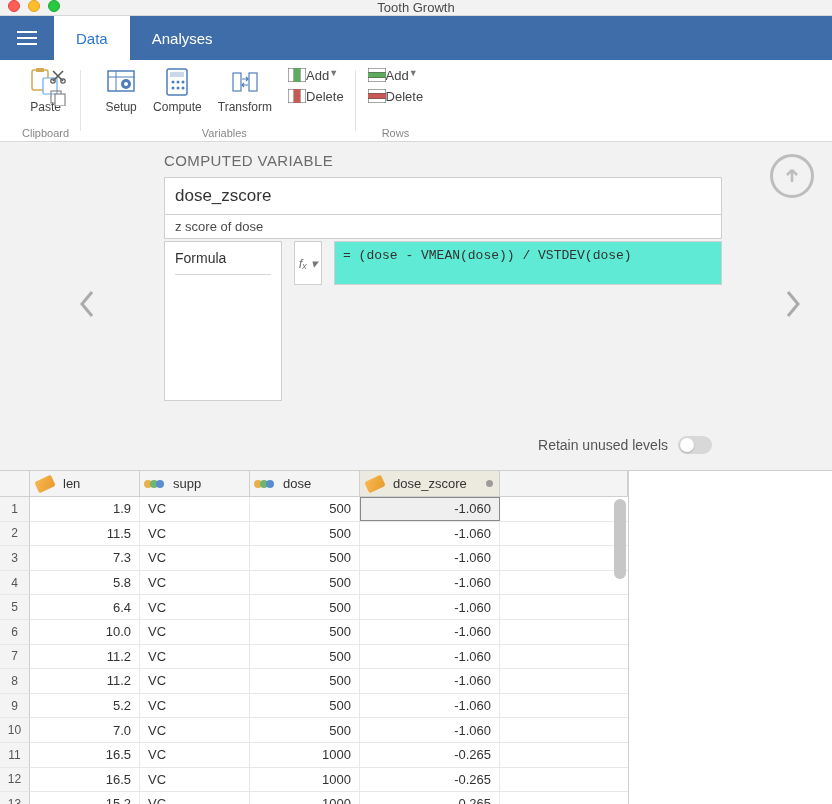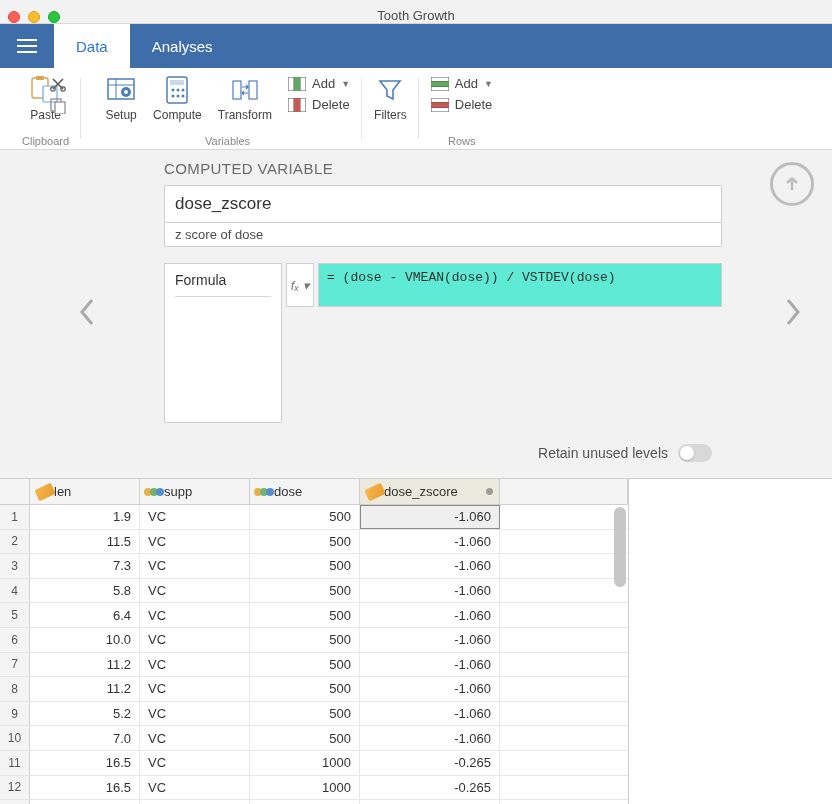--- a/index.html
+++ b/index.html
@@ -1,18 +1,18 @@
 <!DOCTYPE html>
 <html><head>
 <meta charset="utf-8">
 <style>
 * { margin: 0; padding: 0; box-sizing: border-box; font-family: -apple-system, BlinkMacSystemFont, "Segoe UI", Arial, sans-serif; }
 body { width: 832px; height: 804px; background: #fff; overflow: hidden; }
 
-.titlebar { height: 24px; background: #f2f2f2; border-bottom: 1px solid #d8d8d8; display: flex; align-items: flex-end; padding: 0 8px; position: relative; }
+.titlebar { height: 16px; background: #f2f2f2; border-bottom: 1px solid #d8d8d8; display: flex; align-items: flex-start; padding: 0 8px; position: relative; }
 .traffic { display: flex; gap: 8px; }
 .tl { width: 12px; height: 12px; border-radius: 50%; }
 .tl.red { background: #ff5f57; border: 0.5px solid #e24238; }
 .tl.yellow { background: #ffbd2e; border: 0.5px solid #e1a117; }
 .tl.green { background: #28c840; border: 0.5px solid #19ab2b; }
 .title { position: absolute; left: 0; right: 0; text-align: center; font-size: 13px; color: #4a4a4a; }
 
 .tabs { height: 44px; background: #3e6da9; display: flex; align-items: stretch; }
 .hamburger { width: 54px; display: flex; align-items: center; justify-content: center; color: #fff; border-right: 1px solid #3e6da9; }
 .hamburger svg { width: 20px; height: 14px; }
@@ -21,47 +21,47 @@
 
 .ribbon { height: 82px; background: #fff; border-bottom: 1px solid #d9d9d9; display: flex; align-items: flex-start; padding: 4px 10px 0; }
 .rgroup { display: flex; flex-direction: column; align-items: center; padding: 0 12px; height: 100%; position: relative; }
 .rgroup.sep::after { content: ''; position: absolute; right: 0; top: 6px; bottom: 10px; width: 1px; background: #e4e4e4; }
 .rgroup-items { display: flex; gap: 16px; flex: 1; align-items: flex-start; }
 .rgroup-label { font-size: 11px; color: #888; margin-top: auto; padding-bottom: 2px; }
 .rbtn { display: flex; flex-direction: column; align-items: center; gap: 2px; cursor: pointer; padding-top: 2px; }
 .rbtn-icon { width: 32px; height: 32px; display: flex; align-items: center; justify-content: center; }
 .rbtn-label { font-size: 12px; color: #444; }
 .rvert { display: flex; flex-direction: column; gap: 6px; padding-top: 4px; }
-.rmini { display: flex; align-items: center; gap: 6px; font-size: 13px; color: #444; cursor: pointer; }
+.rmini { display: flex; font-size: 13px; color: #444; cursor: pointer; }
 .rmini-icon { width: 18px; height: 14px; }
 
 .editor { position: relative; background: #f2f2f2; height: 328px; padding: 10px 110px 0 164px; }
 .ed-title { font-size: 15px; color: #6b6b6b; letter-spacing: 0.4px; margin-bottom: 8px; }
 .ed-name { background: #fff; border: 1px solid #d0d0d0; padding: 8px 10px; font-size: 17px; color: #333; }
 .ed-desc { background: #fff; border: 1px solid #d0d0d0; border-top: none; padding: 4px 10px; font-size: 13px; color: #4c4c4c; }
-.ed-row { display: flex; gap: 4px; margin-top: 16px; align-items: flex-start; }
+.ed-row { display: flex; gap: 12px; margin-top: 2px; align-items: flex-start; }
 .ed-formula-box { width: 118px; height: 160px; border: 1px solid #d0d0d0; background: #fff; padding: 8px 10px; font-size: 14px; color: #333; }
 .ed-formula-box .lbl { border-bottom: 1px solid #d8d8d8; padding-bottom: 8px; }
 .ed-fx { width: 28px; height: 44px; border: 1px solid #d0d0d0; background: #fff; display: flex; align-items: center; justify-content: center; font-size: 13px; font-style: italic; color: #777; }
 .ed-expr { flex: 1; height: 44px; border: 1px solid #d0d0d0; background: #5eead4; padding: 6px 8px; font-family: "Courier New", monospace; font-size: 13px; color: #333; }
 .ed-arrow { position: absolute; top: 50%; transform: translateY(-50%); color: #aaa; cursor: pointer; }
 .ed-arrow.left { left: 78px; }
 .ed-arrow.right { right: 30px; }
 .ed-up { position: absolute; top: 12px; right: 18px; width: 44px; height: 44px; border: 3px solid #bdbdbd; border-radius: 50%; display: flex; align-items: center; justify-content: center; color: #bdbdbd; cursor: pointer; }
 .ed-retain { position: absolute; bottom: 16px; right: 120px; display: flex; align-items: center; gap: 10px; font-size: 14px; color: #555; }
 .toggle { width: 34px; height: 18px; background: #d8d8d8; border-radius: 10px; position: relative; }
 .toggle::after { content: ''; position: absolute; width: 14px; height: 14px; background: #fff; border-radius: 50%; top: 2px; left: 2px; box-shadow: 0 1px 2px rgba(0,0,0,0.2); }
 
 .datasplit { display: flex; height: 334px; }
 .dataarea { width: 628px; border-top: 1px solid #cfcfcf; position: relative; display: flex; }
 .resultarea { flex: 1; border-left: 1px solid #cfcfcf; border-top: 1px solid #cfcfcf; background: #fff; }
 .rownums { width: 30px; }
 .datagrid { flex: 1; overflow: hidden; }
 .gridhead { display: flex; background: #f4f4f4; border-bottom: 1px solid #cfcfcf; height: 26px; }
-.colh { border-right: 1px solid #cfcfcf; display: flex; align-items: center; padding: 0 6px; font-size: 13px; color: #333; gap: 0; }
+.colh { border-right: 1px solid #cfcfcf; display: flex; align-items: center; padding: 0 6px; font-size: 13px; color: #333; gap: 9px; }
 .colh.active { background: #eceade; }
 .colh .dot { width: 7px; height: 7px; background: #9c9c9c; border-radius: 50%; margin-left: auto; }
 .rowh { height: 24.6px; border-bottom: 1px solid #e8e8e8; border-right: 1px solid #cfcfcf; display: flex; align-items: center; justify-content: center; font-size: 12px; color: #555; background: #f4f4f4; }
 .rowh.corner { height: 26px; border-bottom-color: #cfcfcf; }
 .gridbody { }
 .grow { display: flex; height: 24.6px; border-bottom: 1px solid #e8e8e8; }
 .gcell { border-right: 1px solid #e8e8e8; padding: 0 8px; display: flex; align-items: center; font-size: 13px; color: #333; }
 .gcell.num { justify-content: flex-end; }
 .gcell.sel { background: #efefef; border: 1px solid #888; }
 .scrollbar { position: absolute; right: 2px; top: 28px; width: 12px; height: 80px; background: #c7c7c7; border-radius: 6px; }
@@ -175,33 +175,20 @@
               <line x1="12" y1="0" x2="12" y2="14" stroke="#555"></line>
               <rect x="6" y="0" width="6" height="14" fill="#c85a54"></rect>
             </svg>
           <span>Delete</span>
         </div>
       </div>
     </div>
     <div class="rgroup-label">Variables</div>
   </div>
 
-  <div class="rgroup sep">
-    <div class="rgroup-items">
-      <div class="rbtn">
-        <div class="rbtn-icon">
-            <svg width="26" height="26">
-              <path d="M3 4h20l-7 9v9l-6-3v-6z" fill="none" stroke="#4f7fbb" stroke-width="1.6"></path>
-            </svg>
-          </div>
-        <div class="rbtn-label">Filters</div>
-      </div>
-    </div>
-    <div class="rgroup-label">&nbsp;</div>
-  </div>
 
   <div class="rgroup">
     <div class="rgroup-items">
       <div class="rvert">
         <div class="rmini">
           <svg class="rmini-icon" viewBox="0 0 18 14">
               <rect x="0" y="0" width="18" height="14" fill="none" stroke="#555"></rect>
               <line x1="0" y1="4.5" x2="18" y2="4.5" stroke="#555"></line>
               <line x1="0" y1="9.5" x2="18" y2="9.5" stroke="#555"></line>
               <rect x="0" y="4.5" width="18" height="5" fill="#5eaa5e"></rect>

